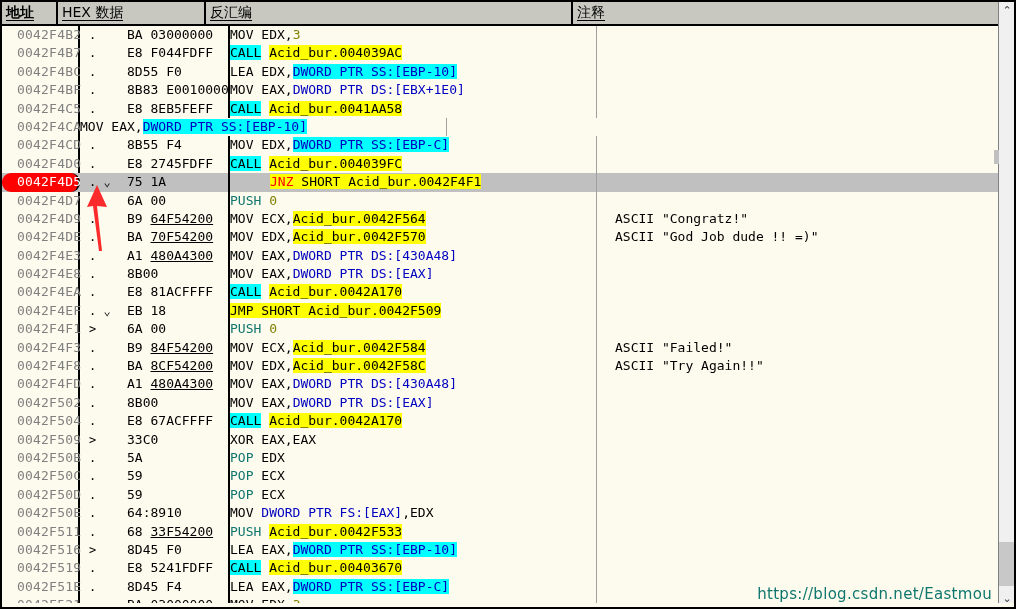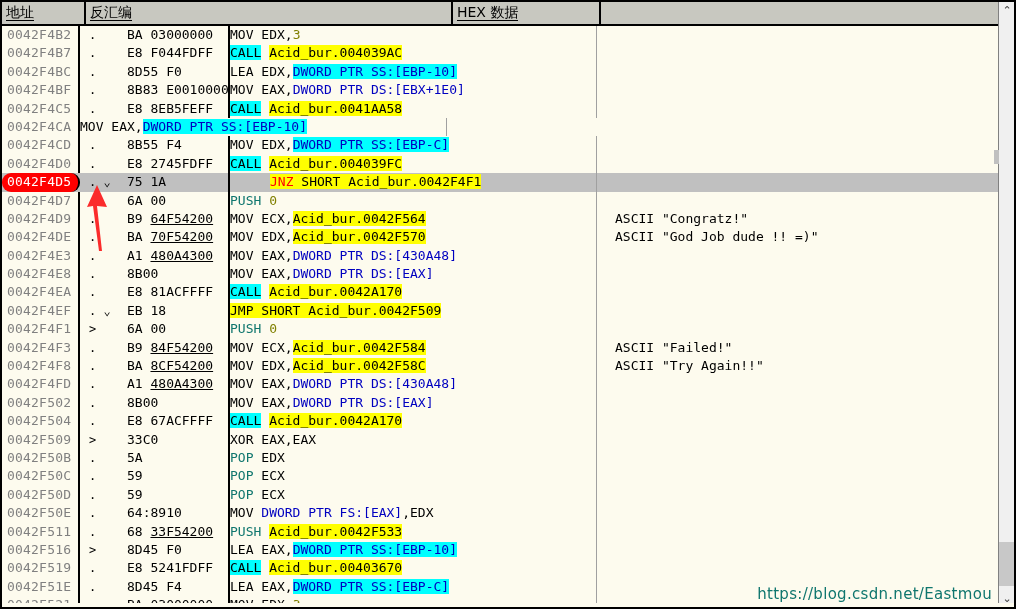--- a/index.html
+++ b/index.html
@@ -36,21 +36,21 @@
     border-right: 2px solid #000000;
     padding-left: 4px;
     font-family: "DejaVu Sans", sans-serif;
     font-size: 14px;
     line-height: 20px;
     color: #000;
     white-space: nowrap;
     overflow: hidden;
   }
   .hdr-cell span { border-bottom: 1px solid #000; }
-  .hc-addr { width: 84px; }
+  .hc-addr { width: 56px; font-weight: bold; }
   .hc-hex  { width: 148px; }
   .hc-dis  { width: 367px; }
   .hc-cmt  { width: 399px; border-right: none; }
 
   
   .vscroll {
     position: absolute; right: 0; top: 0;
     width: 16px; height: 605px;
     background: #f0f0f0;
     border-left: 1px solid #808080;
@@ -91,21 +91,21 @@
   .row.sel { background: #c0c0c0; }
 
   .c-addr {
     width: 78px; min-width: 78px;
     border-right: 2px solid #000;
     box-sizing: border-box;
     color: #808080;
     font-family: "DejaVu Sans Mono", monospace;
     font-size: 13px;
     line-height: 18.4px;
-    padding-left: 5px;
+    padding-left: 15px;
     letter-spacing: 0.2px;
   }
   .row.sel .c-addr {
     background: #ff0000;
     color: #ffffff;
     border-radius: 9px;
   }
   .c-hex {
     width: 150px; min-width: 150px;
     border-right: 2px solid #000;
@@ -176,22 +176,23 @@
     background: #fdfbee;
   }
 </style>
 </head>
 <body>
 
 <div id="app">
 
   <div class="hdr">
     <div class="hdr-cell hc-addr"><span>地址</span></div>
+    <div class="hdr-cell hc-hex"><span>HEX 数据</span></div>
     <div class="hdr-cell hc-dis"><span>反汇编</span></div>
-    <div class="hdr-cell hc-hex"><span>HEX 数据</span></div>
+    <div class="hdr-cell hc-cmt"><span>注释</span></div>
   </div>
 
   <div class="rows" id="rows">
       <div class="row">
         <div class="c-addr">0042F4B2</div>
         <div class="c-hex"><span class="gut">.</span><span class="hexop">BA 03000000</span></div>
         <div class="c-dis"><span class="t-mn">MOV EDX,</span><span class="t-num">3</span></div>
         <div class="c-cmt"></div>
       </div>
       <div class="row">

